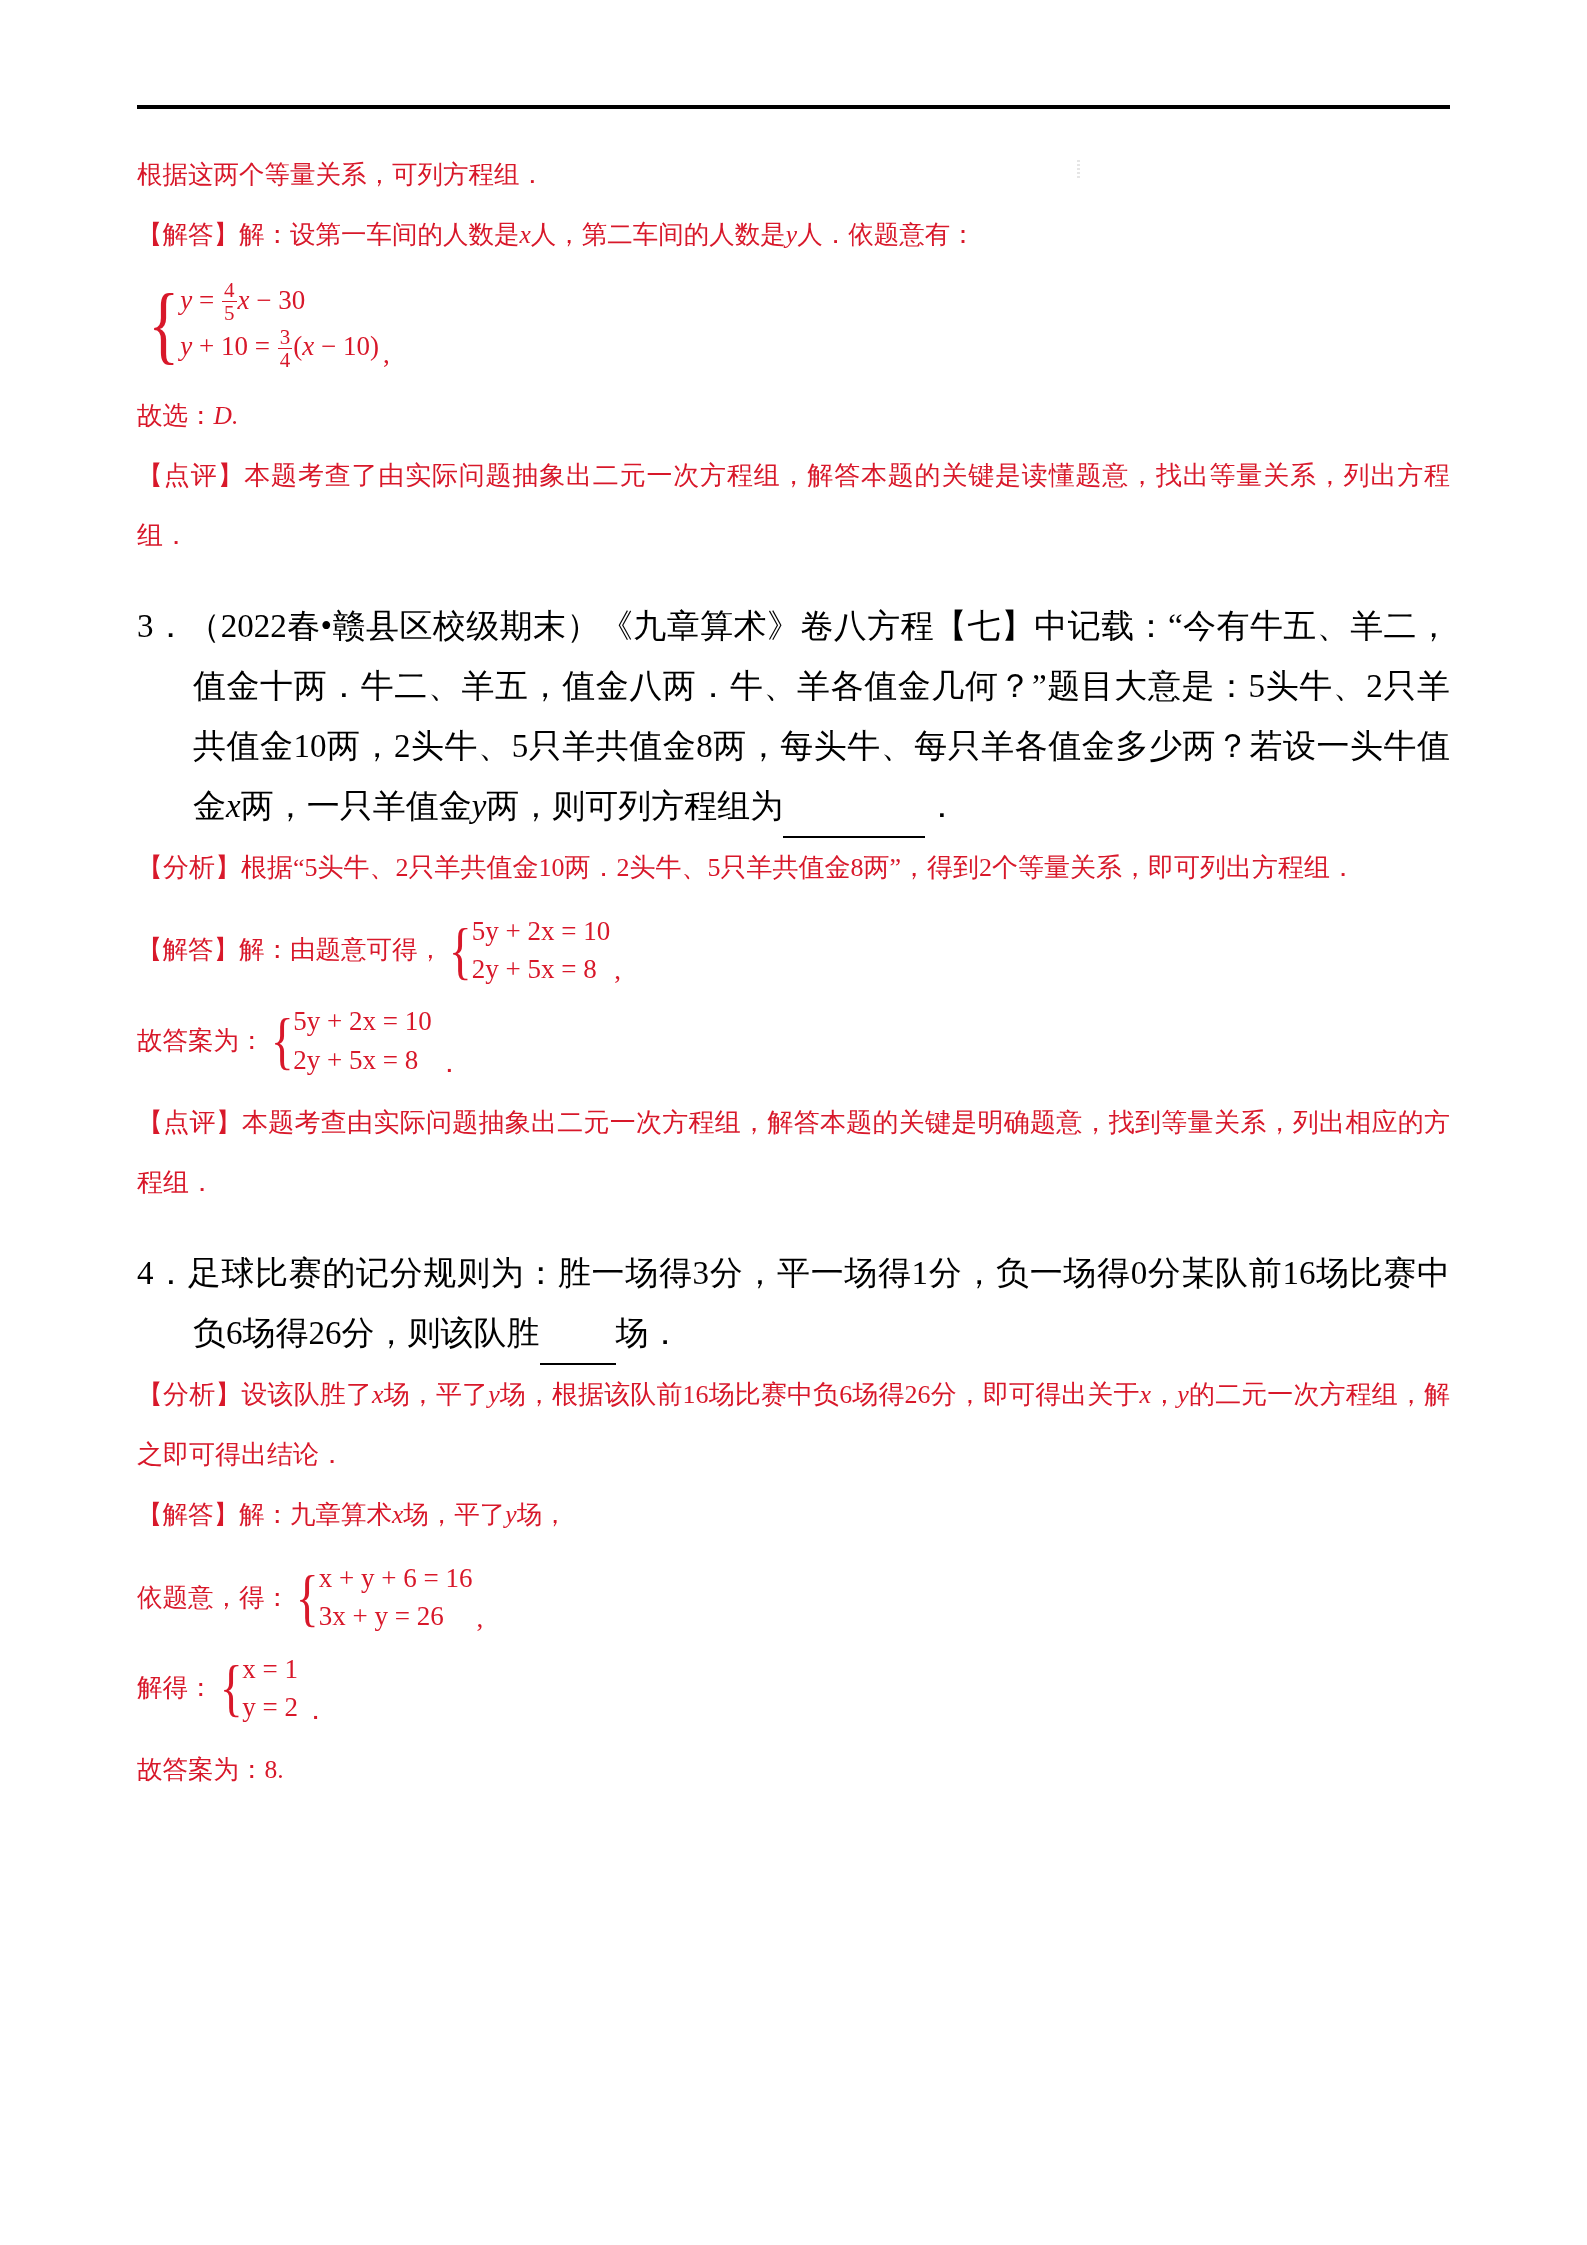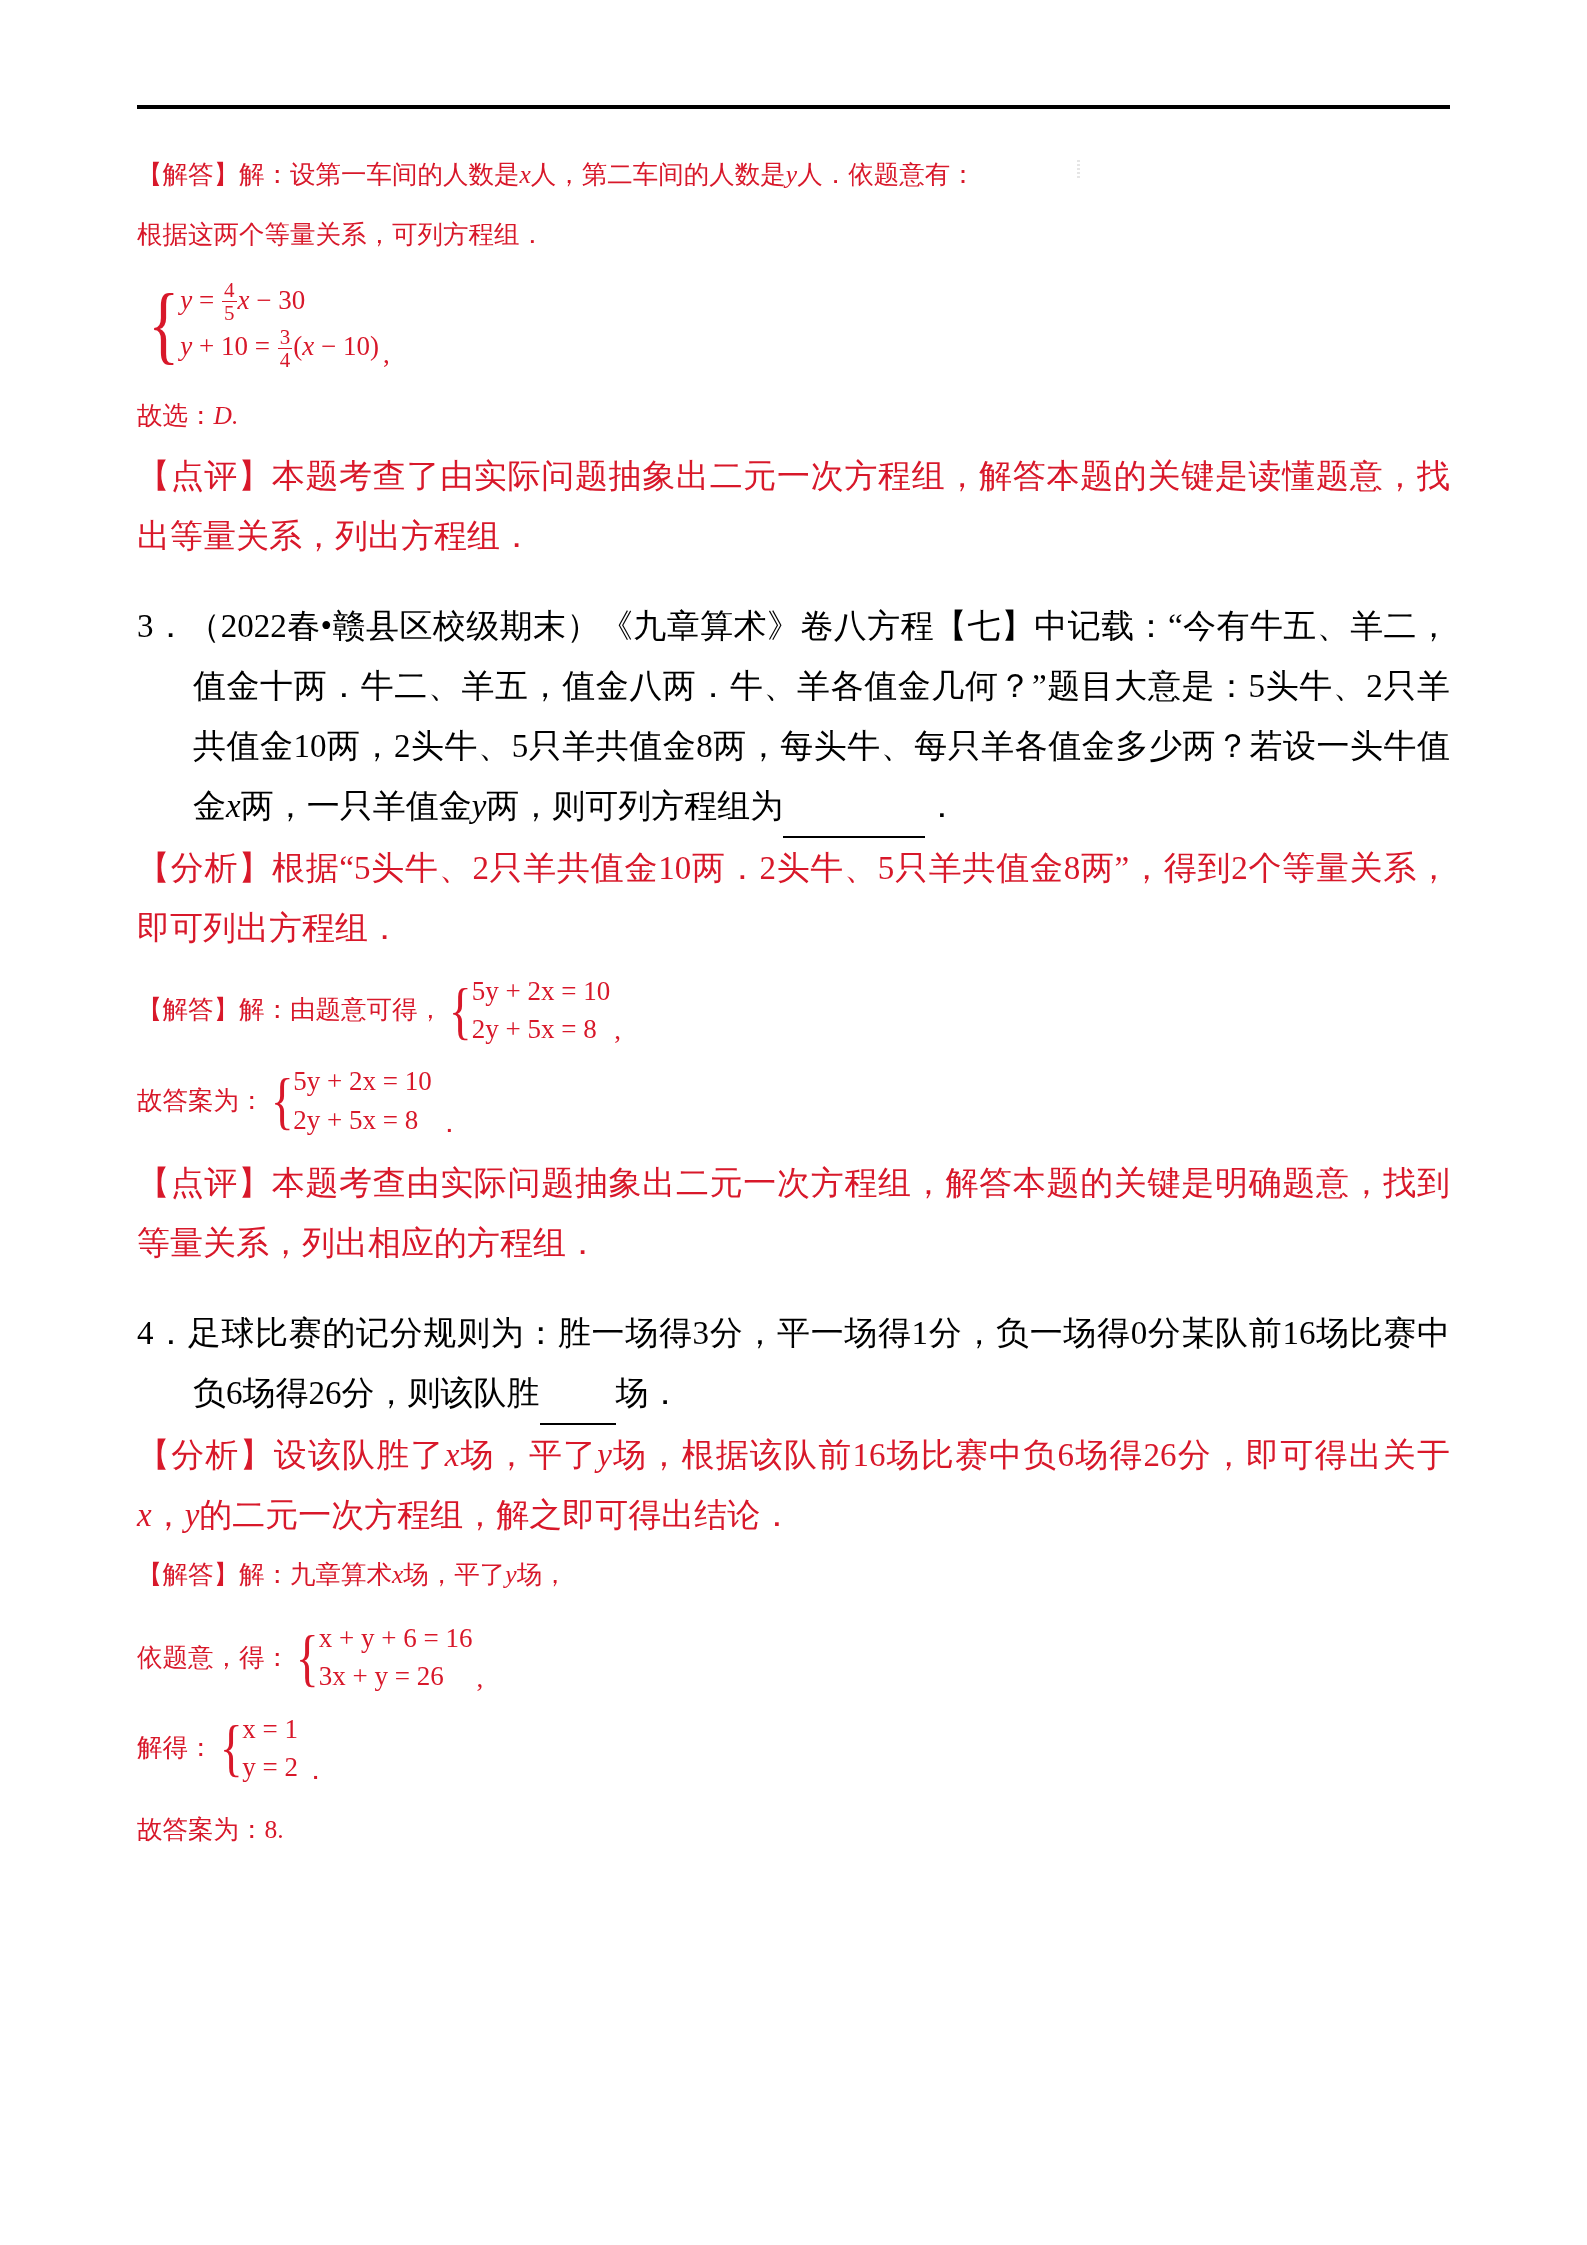--- a/index.html
+++ b/index.html
@@ -50,21 +50,21 @@
 
   
   .line {
     font-size: 25.5px;
     line-height: 60px;
     color: #d8182a;
     white-space: nowrap;
   }
 
   .para {
-    font-size: 33px;
+    font-size: 26px;
     line-height: 60px;
     color: #d8182a;
     text-align: justify;
   }
   .q-block {
     font-size: 33px;
     line-height: 60px;
     color: #000;
     padding-left: 56px;
     text-indent: -56px;
@@ -144,25 +144,25 @@
 <body>
 
 <div class="page">
 
   <div class="faint-mark"></div>
 
   <div class="content">
 
     <div class="hrule"></div>
 
+    <div class="line">根据这两个等量关系，可列方程组．</div>
+
     <div class="line">
       <span>【解答】</span><span>解：设第一车间的人数是</span><span class="mi">x</span><span>人，第二车间的人数是</span><span class="mi">y</span><span>人．依题意有：</span>
     </div>
-
-    <div class="line">根据这两个等量关系，可列方程组．</div>
 
     <div class="vgap-sm"></div>
 
     <div class="sysrow" style="padding-left:4px;">
       <span class="system">
         <span class="brace big">{</span>
         <span class="eqs">
           <span class="eq tall">
             <span class="mi">y</span> = <span class="frac">
                 <span class="num">4</span>

